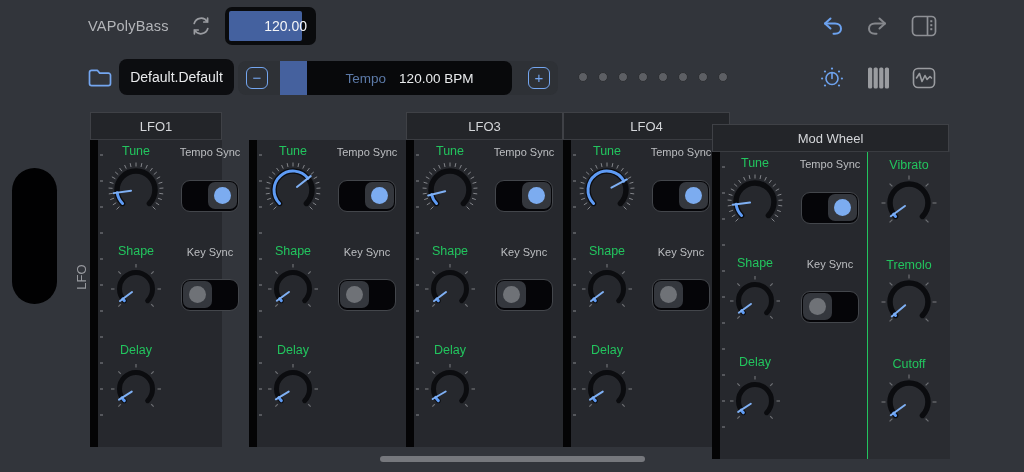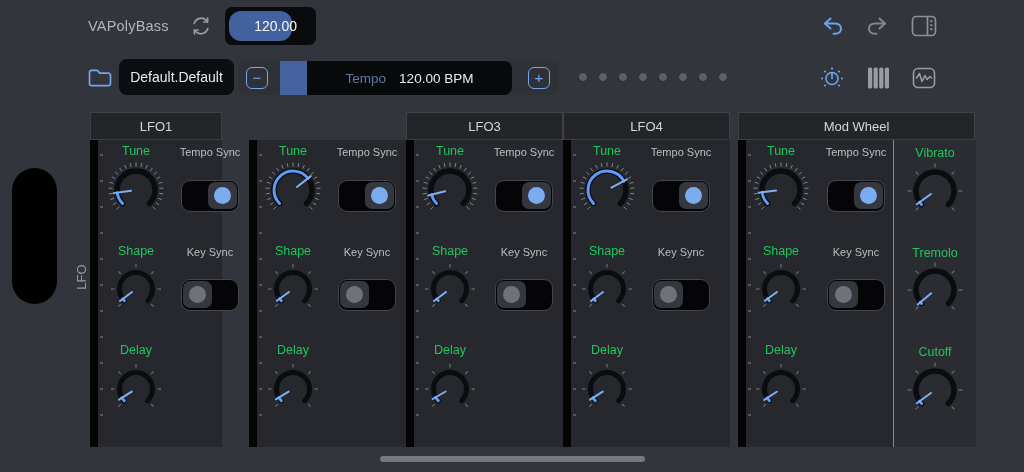--- a/index.html
+++ b/index.html
@@ -6,21 +6,21 @@
   .stage{
     position:relative;width:1024px;height:472px;overflow:hidden;
     background:#32353b;font-family:"Liberation Sans",sans-serif;padding-left:32px;
     -webkit-font-smoothing:antialiased;
   }
   .abs{position:absolute;}
   
   .app-title{left:88px;top:18px;font-size:14.5px;color:#b3b5b9;letter-spacing:.2px;}
   .icon-btn{display:flex;align-items:center;justify-content:center;}
   .tempo-box{left:225px;top:7px;width:91px;height:38px;background:#0a0b0d;border-radius:7px;}
-  .tempo-sel{position:absolute;left:4px;top:4px;width:63px;height:30px;background:#44619f;border-radius:12px;
+  .tempo-sel{position:absolute;left:4px;top:4px;width:73px;height:30px;background:#44619f;border-radius:2px;
     display:flex;align-items:center;justify-content:flex-end;}
   .tempo-sel span{color:#f4f5f7;font-size:14px;padding-right:1px;transform:translateX(6px);}
   
   .preset-btn{left:119px;top:59px;width:115px;height:36px;background:#0c0d10;border-radius:8px;
     display:flex;align-items:center;justify-content:center;color:#e9eaec;font-size:14px;}
   .stepper{left:238px;top:61px;width:320px;height:34px;background:#2e3136;border-radius:8px;}
   .sq-btn{position:absolute;top:6px;width:22px;height:22px;border:1.6px solid #74a6f0;border-radius:6px;
     color:#74a6f0;font-size:15px;line-height:19px;text-align:center;background:transparent;box-sizing:border-box;}
   .minus-btn{left:8px;}
   .plus-btn{right:8px;}
@@ -445,21 +445,21 @@
             </div>
           </div>
           <div class="klabel sm" style="left: 70px; top: 106px;">Key Sync</div>
           <div class="toggle off" style="left: 89px; top: 139px;">
             <div class="thumb">
               <div class="dot"></div>
             </div>
           </div>
         </div>
       </div>
-      <div class="panel-col" style="left: 738px; width: 237px;">
+      <div class="panel-col" style="left: 712px; width: 237px; margin-top: 12px;">
         <div class="panel-header">Mod Wheel</div>
         <div class="panel-body">
           <div class="klabel" style="left: -5px; top: 4px;">Tune</div>
           <div class="knob" style="left: 13px; top: 20px;"><svg width="60" height="60" viewBox="0 0 60 60">
               <line x1="10.55" y1="49.45" x2="13.38" y2="46.62" stroke="#83858a" stroke-width="1"></line>
               <line x1="6.87" y1="44.87" x2="10.23" y2="42.71" stroke="#83858a" stroke-width="1"></line>
               <line x1="4.23" y1="39.61" x2="7.98" y2="38.21" stroke="#83858a" stroke-width="1"></line>
               <line x1="2.78" y1="33.91" x2="6.74" y2="33.34" stroke="#83858a" stroke-width="1"></line>
               <line x1="2.57" y1="28.04" x2="6.56" y2="28.32" stroke="#83858a" stroke-width="1"></line>
               <line x1="3.61" y1="22.25" x2="7.45" y2="23.38" stroke="#83858a" stroke-width="1"></line>

